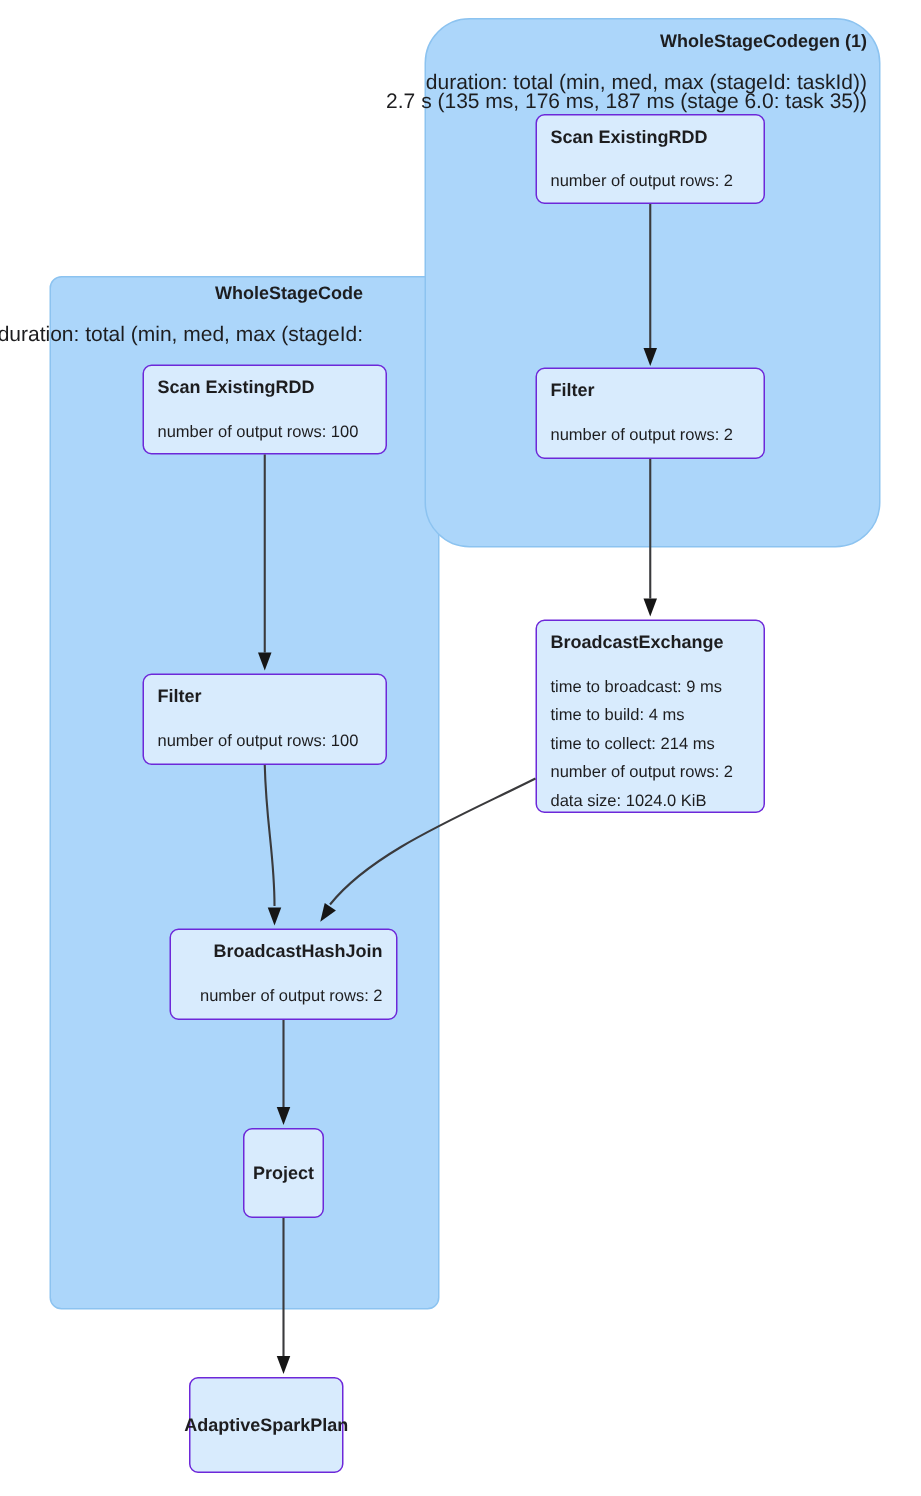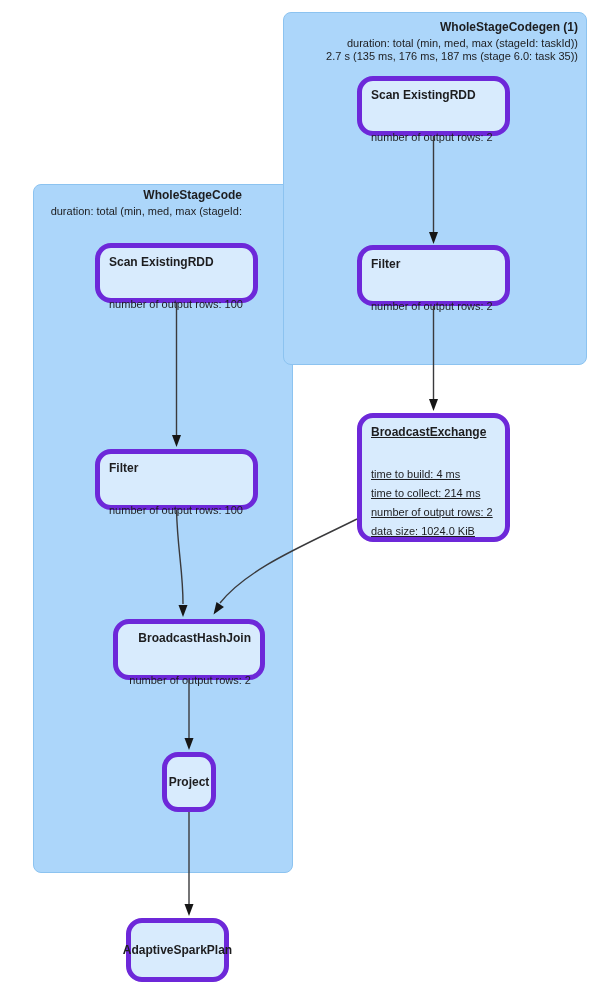--- a/index.html
+++ b/index.html
@@ -13,36 +13,36 @@
     overflow: hidden;
   }
   .cluster {
     position: absolute;
     background: #acd6fa;
     border: 1.5px solid #8cc3f0;
     border-radius: 8px;
     box-sizing: border-box;
   }
   .cluster-left  { left: 33px;  top: 184px; width: 260px; height: 689px; }
-  .cluster-right { left: 283px; top: 12px;  width: 304px; height: 353px; }
+  .cluster-right { left: 283px; top: 12px;  width: 304px; height: 353px; border-radius: 30px; }
   .cluster-label { position: absolute; text-align: right; }
   .cluster-left  .cluster-label { top: 4px; right: 50px; }
   .cluster-right .cluster-label { top: 8px; right: 8px; }
   .cluster-title { font-weight: bold; font-size: 12px; line-height: 13px; white-space: nowrap; }
-  .cluster-duration { margin-top: 3px; font-size: 11px; line-height: 13px; white-space: nowrap; }
+  .cluster-duration { margin-top: 14px; font-size: 14px; line-height: 13px; white-space: nowrap; }
   .node {
     position: absolute;
     background: #d8ebfd;
-    border: 5px solid #6d28d9;
-    border-radius: 16px;
+    border: 1px solid #6d28d9;
+    border-radius: 6px;
     box-sizing: border-box;
     padding: 8px 9px;
   }
   .node-title { font-weight: bold; font-size: 12px; line-height: 13px; white-space: nowrap; }
-  .node-metrics { margin-top: 26px; font-size: 11px; line-height: 19px; white-space: nowrap; }
+  .node-metrics { margin-top: 14px; font-size: 11px; line-height: 19px; white-space: nowrap; }
   .node.center { display: flex; align-items: center; justify-content: center; padding: 0; }
   svg.edges { position: absolute; left: 0; top: 0; pointer-events: none; }
   svg.edges path { fill: none; stroke: #3a3a3c; stroke-width: 1.4; }
   svg.edges polygon { fill: #161616; stroke: none; }
 </style>
 </head>
 <body>
 
 <div class="canvas">
 
@@ -86,23 +86,24 @@
     </div>
   </div>
 
   <div class="node" style="left:357px; top:245px; width:153px; height:61px;">
     <div class="node-title">Filter</div>
     <div class="node-metrics">
       <div>number of output rows: 2</div>
     </div>
   </div>
 
-  <div class="node" style="left:357px; top:413px; width:153px; height:129px;text-decoration:underline;">
+  <div class="node" style="left:357px; top:413px; width:153px; height:129px;">
     <div class="node-title">BroadcastExchange</div>
     <div class="node-metrics">
+      <div>time to broadcast: 9 ms</div>
       <div>time to build: 4 ms</div>
       <div>time to collect: 214 ms</div>
       <div>number of output rows: 2</div>
       <div>data size: 1024.0 KiB</div>
     </div>
   </div>
 
   <div class="node" style="left:113px; top:619px; width:152px; height:61px;text-align:right;">
     <div class="node-title">BroadcastHashJoin</div>
     <div class="node-metrics">

